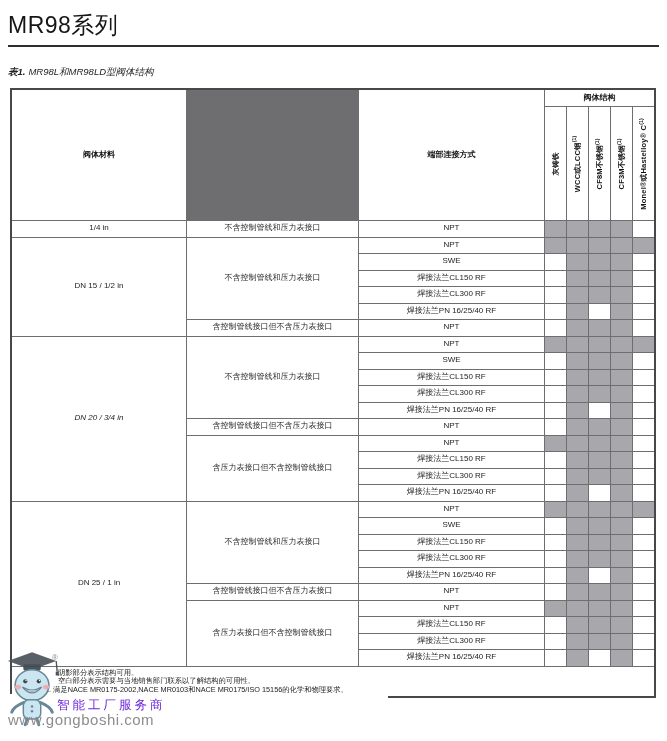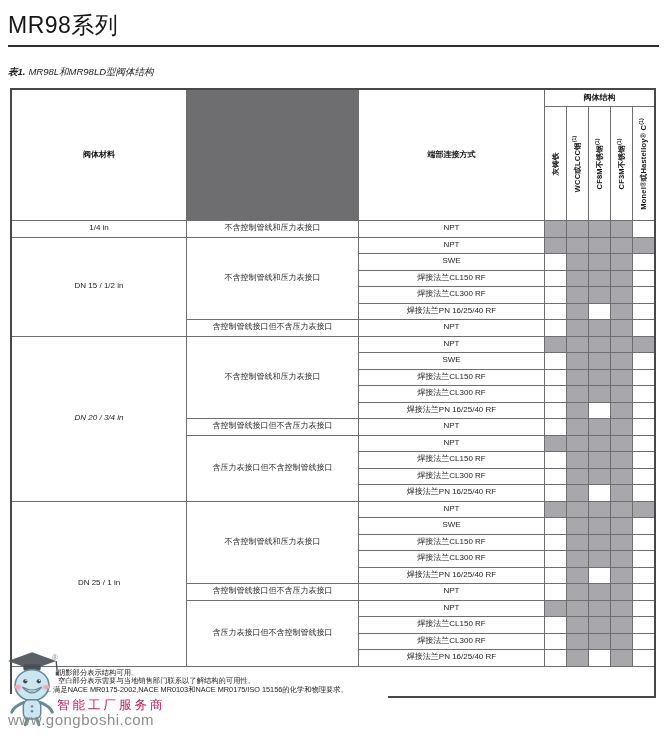--- a/index.html
+++ b/index.html
@@ -50,21 +50,21 @@
     font-size:7.3px;color:#222;text-align:left;padding-top:2px;
   }
   .note-line{line-height:8.6px;padding-left:46px;white-space:nowrap;}
   .note-line.n3{padding-left:33px;}
 
   
   .wm-cover{position:absolute;left:0;top:694px;width:388px;height:47px;background:#fff;}
   .wm-mascot{position:absolute;left:4px;top:650px;width:58px;height:80px;opacity:.93;}
   .wm-reg{position:absolute;left:52px;top:653px;font-size:8px;color:#8a8a8a;}
   .wm-brand{
-    position:absolute;left:57px;top:697px;font-size:12.5px;color:#be185d;
+    position:absolute;left:57px;top:697px;font-size:12.5px;color:#6d28d9;
     letter-spacing:3px;
   }
   .wm-url{
     position:absolute;left:8px;top:711px;font-size:15px;color:#8d8d8d;letter-spacing:.5px;
   }
 </style>
 </head>
 <body>
 
 <div class="page">

